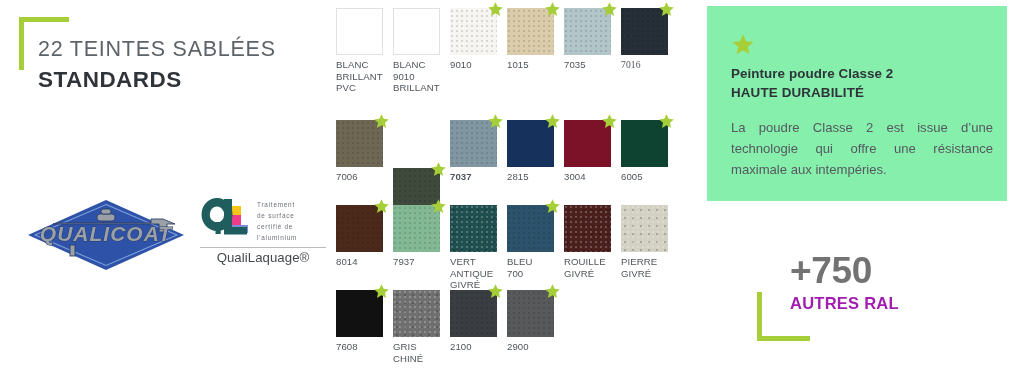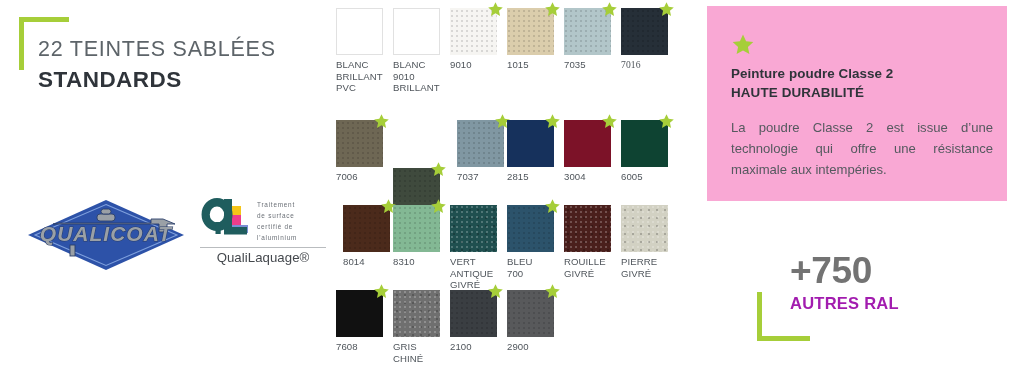--- a/index.html
+++ b/index.html
@@ -63,21 +63,21 @@
     pointer-events:none;
   }
   .clabel{
     margin-top:4px;text-align:left;font-size:9.6px;line-height:1.22;
     color:#4f555b;letter-spacing:.01em;
   }
 
   
   .panel{
     position:absolute;left:707px;top:6px;width:300px;height:195px;
-    background:#f9a8d4;
+    background:#86efac;
   }
   .panel .pstar{position:absolute;left:24px;top:27px;width:24px;height:24px;}
   .panel h3{
     position:absolute;left:24px;top:58px;margin:0;width:262px;
     font-size:13.4px;font-weight:700;color:#2f343a;line-height:1.42;
     letter-spacing:.005em;
   }
   .panel h3 .l2{display:block;letter-spacing:.01em;}
   .panel p{
     position:absolute;left:24px;top:111px;margin:0;width:262px;
@@ -225,21 +225,21 @@
         <div class="cell" style="left: 57px; margin-top: 48px;">
           <div class="chip" style="background-color: rgb(63, 74, 61); background-image: radial-gradient(circle at 1px 1px, rgba(255, 255, 255, 0.16) 0.6px, transparent 0.7px), radial-gradient(circle at 2px 3px, rgba(0, 0, 0, 0.13) 0.7px, transparent 0.8px); background-size: 3px 3px, 5px 5px;">
             <svg class="star" viewBox="0 0 24 24">
               <path d="M12 1.6 l3.1 6.6 l7.2 .8 l-5.4 4.9 l1.5 7.1 l-6.4 -3.6 l-6.4 3.6 l1.5 -7.1 l-5.4 -4.9 l7.2 -.8 z" fill="#a6ce39"></path>
             </svg>
           </div>
           <div class="clabel">
             <div>7022</div>
           </div>
         </div>
-        <div class="cell" style="left: 121px;">
+        <div class="cell" style="left: 114px; font-weight: bold;">
           <div class="chip" style="background-color: rgb(128, 151, 162); background-image: radial-gradient(circle at 1px 1px, rgba(255, 255, 255, 0.16) 0.6px, transparent 0.7px), radial-gradient(circle at 2px 3px, rgba(0, 0, 0, 0.13) 0.7px, transparent 0.8px); background-size: 3px 3px, 5px 5px;">
             <svg class="star" viewBox="0 0 24 24">
               <path d="M12 1.6 l3.1 6.6 l7.2 .8 l-5.4 4.9 l1.5 7.1 l-6.4 -3.6 l-6.4 3.6 l1.5 -7.1 l-5.4 -4.9 l7.2 -.8 z" fill="#a6ce39"></path>
             </svg>
           </div>
           <div class="clabel">
             <div>7037</div>
           </div>
         </div>
         <div class="cell" style="left: 171px;">
@@ -267,38 +267,38 @@
             <svg class="star" viewBox="0 0 24 24">
               <path d="M12 1.6 l3.1 6.6 l7.2 .8 l-5.4 4.9 l1.5 7.1 l-6.4 -3.6 l-6.4 3.6 l1.5 -7.1 l-5.4 -4.9 l7.2 -.8 z" fill="#a6ce39"></path>
             </svg>
           </div>
           <div class="clabel">
             <div>6005</div>
           </div>
         </div>
       </div>
       <div class="srow" style="top: 205px;">
-        <div class="cell" style="left: 7px;">
+        <div class="cell" style="left: 0px;">
           <div class="chip" style="background-color: rgb(75, 42, 27); background-image: radial-gradient(circle at 1px 1px, rgba(255, 255, 255, 0.16) 0.6px, transparent 0.7px), radial-gradient(circle at 2px 3px, rgba(0, 0, 0, 0.13) 0.7px, transparent 0.8px); background-size: 3px 3px, 5px 5px;">
             <svg class="star" viewBox="0 0 24 24">
               <path d="M12 1.6 l3.1 6.6 l7.2 .8 l-5.4 4.9 l1.5 7.1 l-6.4 -3.6 l-6.4 3.6 l1.5 -7.1 l-5.4 -4.9 l7.2 -.8 z" fill="#a6ce39"></path>
             </svg>
           </div>
           <div class="clabel">
             <div>8014</div>
           </div>
         </div>
         <div class="cell" style="left: 57px;">
           <div class="chip" style="background-color: rgb(131, 184, 148); background-image: radial-gradient(circle at 1px 1px, rgba(255, 255, 255, 0.16) 0.6px, transparent 0.7px), radial-gradient(circle at 2px 3px, rgba(0, 0, 0, 0.13) 0.7px, transparent 0.8px); background-size: 3px 3px, 5px 5px;">
             <svg class="star" viewBox="0 0 24 24">
               <path d="M12 1.6 l3.1 6.6 l7.2 .8 l-5.4 4.9 l1.5 7.1 l-6.4 -3.6 l-6.4 3.6 l1.5 -7.1 l-5.4 -4.9 l7.2 -.8 z" fill="#a6ce39"></path>
             </svg>
           </div>
           <div class="clabel">
-            <div>8310</div>
+            <div>7937</div>
           </div>
         </div>
         <div class="cell" style="left: 114px;">
           <div class="chip" style="background-color: rgb(31, 79, 79); background-image: radial-gradient(circle at 2px 2px, rgba(255, 255, 255, 0.22) 1.1px, transparent 1.2px), radial-gradient(circle at 4px 5px, rgba(0, 0, 0, 0.2) 1.2px, transparent 1.3px); background-size: 5px 5px, 8px 8px;"></div>
           <div class="clabel">
             <div>VERT</div>
             <div>ANTIQUE</div>
             <div>GIVRÉ</div>
           </div>
         </div>

